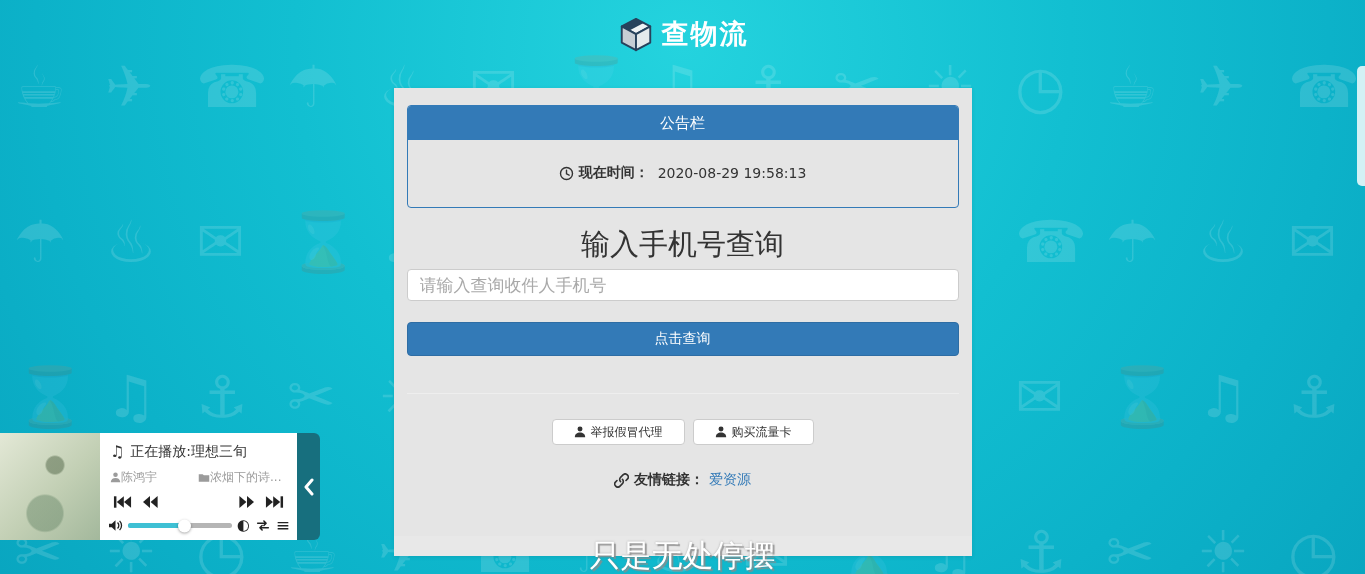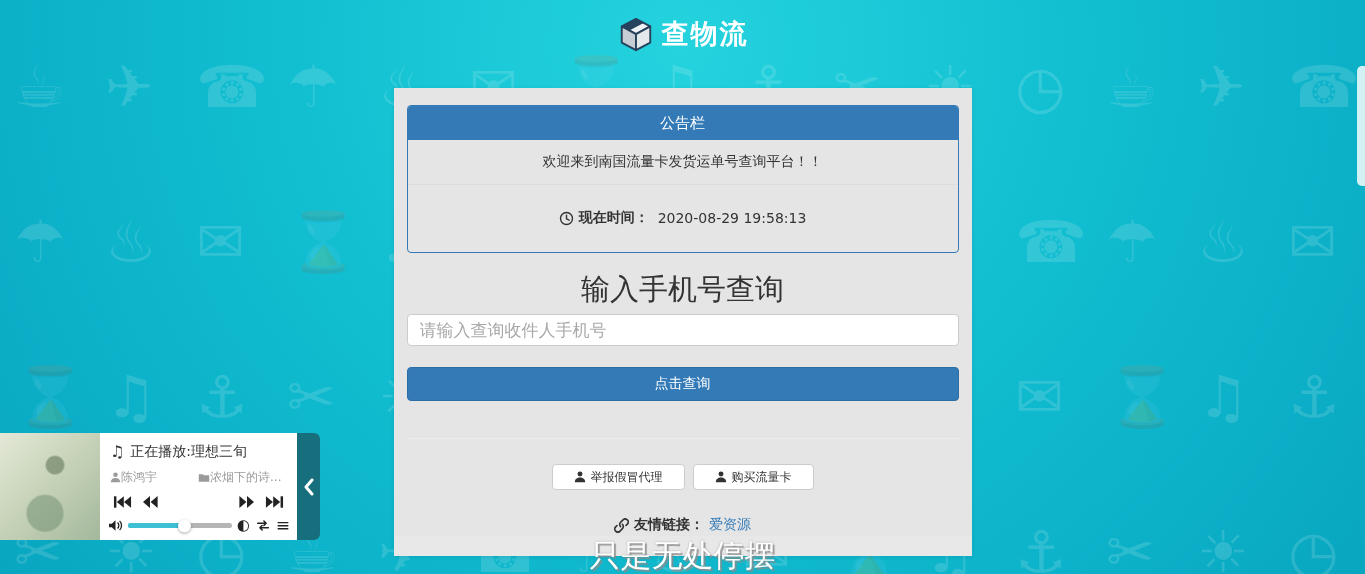--- a/index.html
+++ b/index.html
@@ -170,21 +170,20 @@
     <polygon points="5,11 20,19 20,36 5,28" fill="#c6ced4" stroke="#27425c" stroke-width="2" stroke-linejoin="round"></polygon>
     <polygon points="35,11 20,19 20,36 35,28" fill="#e4eaec" stroke="#27425c" stroke-width="2" stroke-linejoin="round"></polygon>
   </svg>
   <span class="logo-text">查物流</span>
 </div>
 
 <div class="card">
 
   <div class="panel">
     <div class="panel-heading">公告栏</div>
-    <div class="panel-row1">欢迎来到南国流量卡发货运单号查询平台！！</div>
     <div class="panel-row2">
       <svg width="15" height="15" viewBox="0 0 16 16">
         <circle cx="8" cy="8" r="6.4" fill="none" stroke="#333" stroke-width="1.5"></circle>
         <path d="M8 4.4 V8.4 L10.8 9.8" fill="none" stroke="#333" stroke-width="1.5" stroke-linecap="round"></path>
       </svg>
       <b>现在时间：</b>
       <span class="time-val">2020-08-29 19:58:13</span>
     </div>
   </div>
 

